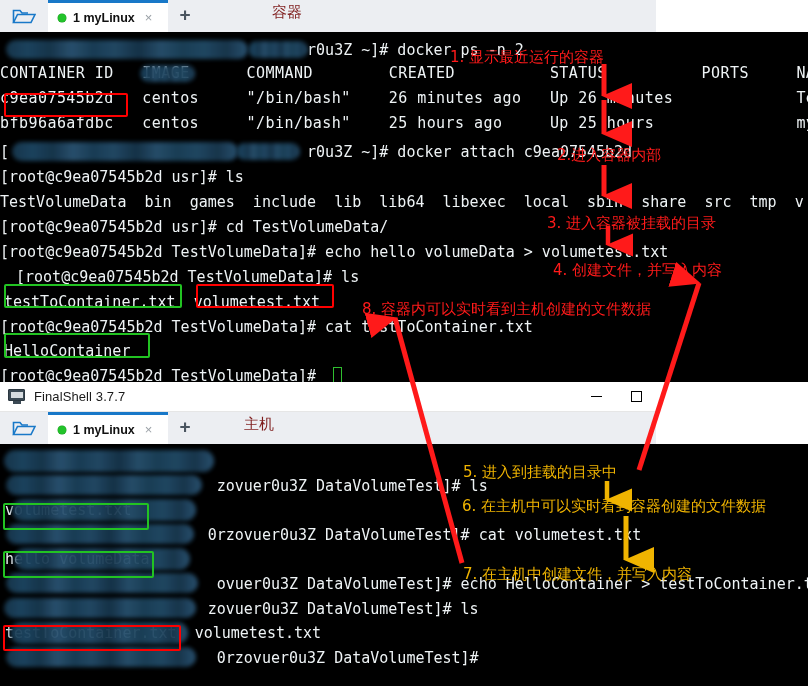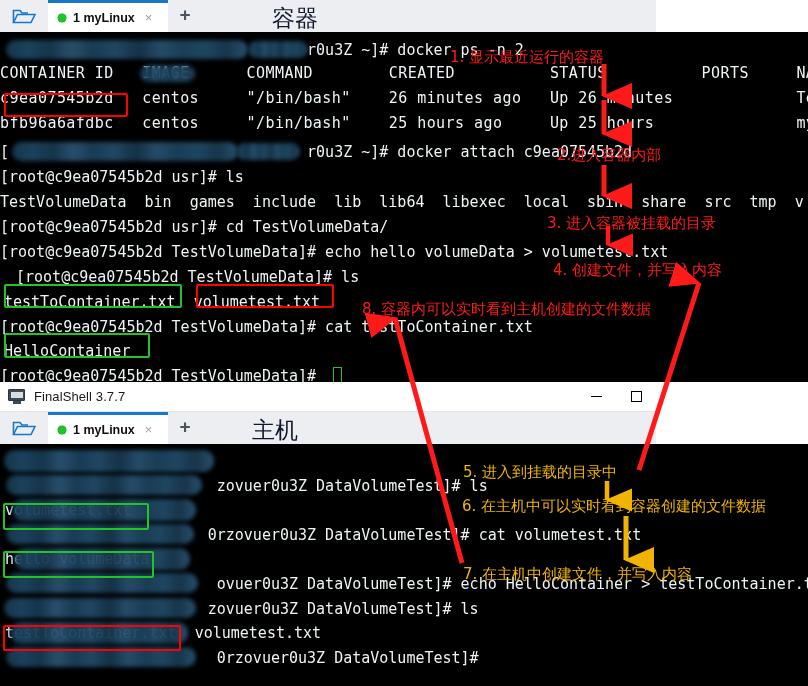--- a/index.html
+++ b/index.html
@@ -90,21 +90,21 @@
   }
   .tabstrip .plus-btn {
     width: 34px; height: 32px;
     display: flex; align-items: center; justify-content: center;
     color: #4a5560; font-size: 19px; font-weight: bold;
     padding-bottom: 2px;
   }
 
   .tab-annot {
     position: absolute;
-    font-size: 23px; color: #0f172a;
+    font-size: 15px; color: #7f1d1d;
     font-family: "DejaVu Sans", sans-serif;
     top: 3px;
   }
 
   
   .term {
     background: #000000;
     position: relative;
     overflow: hidden;
     font-family: "DejaVu Sans Mono", "Liberation Mono", monospace;
@@ -236,21 +236,21 @@
             <path d="M1.5 14.5 L5.5 6.5 L23 6.5 L19 14.5 Z" fill="none" stroke="#1878c8" stroke-width="1.6"></path>
           </svg>
         </span>
       </div>
       <div class="tab">
         <span class="dot"></span>
         <span class="tab-label">1 myLinux</span>
         <span class="tab-close">×</span>
       </div>
       <div class="plus-btn">+</div>
-      <div class="tab-annot" style="left:252px;">主机</div>
+      <div class="tab-annot" style="left:244px;">主机</div>
     </div>
 
     <div class="term" style="position:absolute;top:62px;left:0;width:808px;height:242px;">
       <div class="line" style="top:34px;">                        zovuer0u3Z DataVolumeTest]# ls</div>
       <div class="line" style="top:58px;left:5px;">volumetest.txt</div>
       <div class="line" style="top:83px;">                       0rzovuer0u3Z DataVolumeTest]# cat volumetest.txt</div>
       <div class="line" style="top:107px;left:5px;">hello volumeData</div>
       <div class="line" style="top:132px;">                        ovuer0u3Z DataVolumeTest]# echo HelloContainer &gt; testToContainer.txt</div>
       <div class="line" style="top:157px;">                       zovuer0u3Z DataVolumeTest]# ls</div>
       <div class="line" style="top:181px;left:5px;">testToContainer.txt  volumetest.txt</div>

